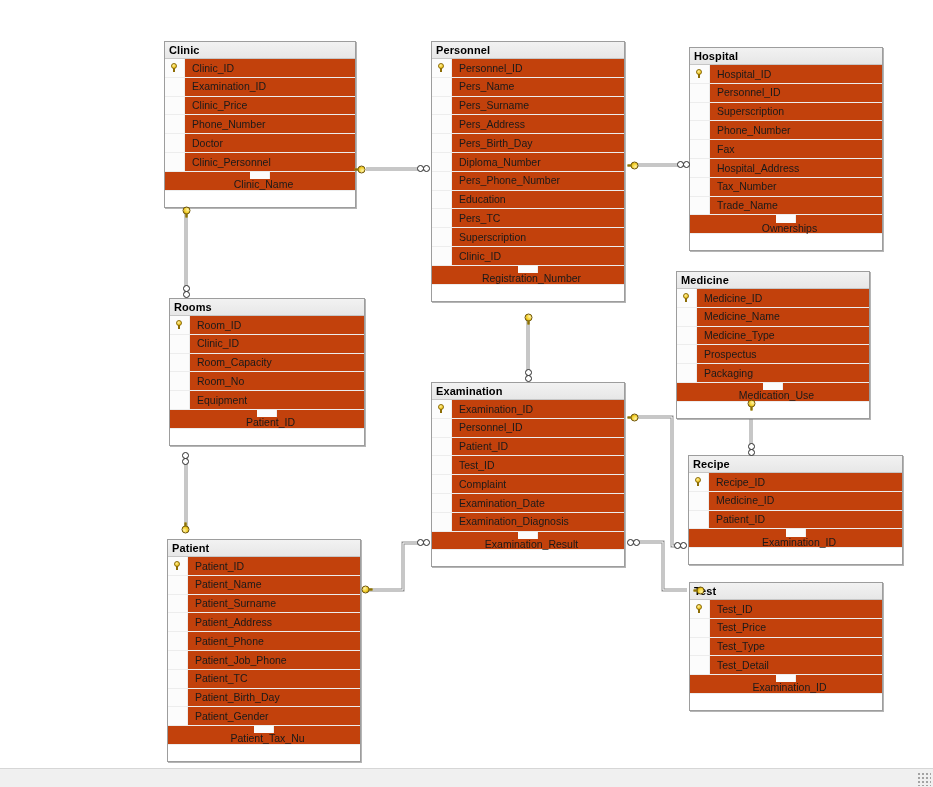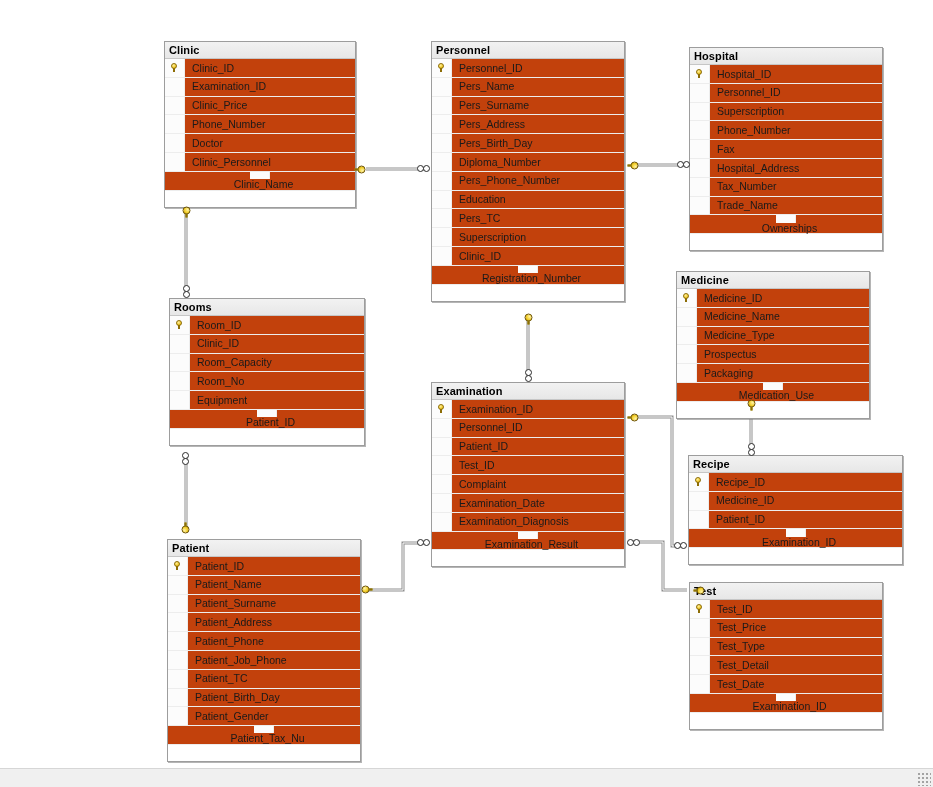--- a/index.html
+++ b/index.html
@@ -521,24 +521,20 @@
           <div class="attr">
             <div class="gutter"></div>
             <div class="aname">Test_Type</div>
           </div>
           <div class="attr">
             <div class="gutter"></div>
             <div class="aname">Test_Detail</div>
           </div>
           <div class="attr">
             <div class="gutter"></div>
-            <div class="aname">Test_Date</div>
-          </div>
-          <div class="attr">
-            <div class="gutter"></div>
             <div class="aname">Examination_ID</div>
           </div>
         </div>
         <div class="ent-tail"></div>
       </div>
     </div>
 
   <div id="markers">
       <div class="marker m-one rot180" style="left: 360px; top: 169px;">
         <span class="dot"></span>

